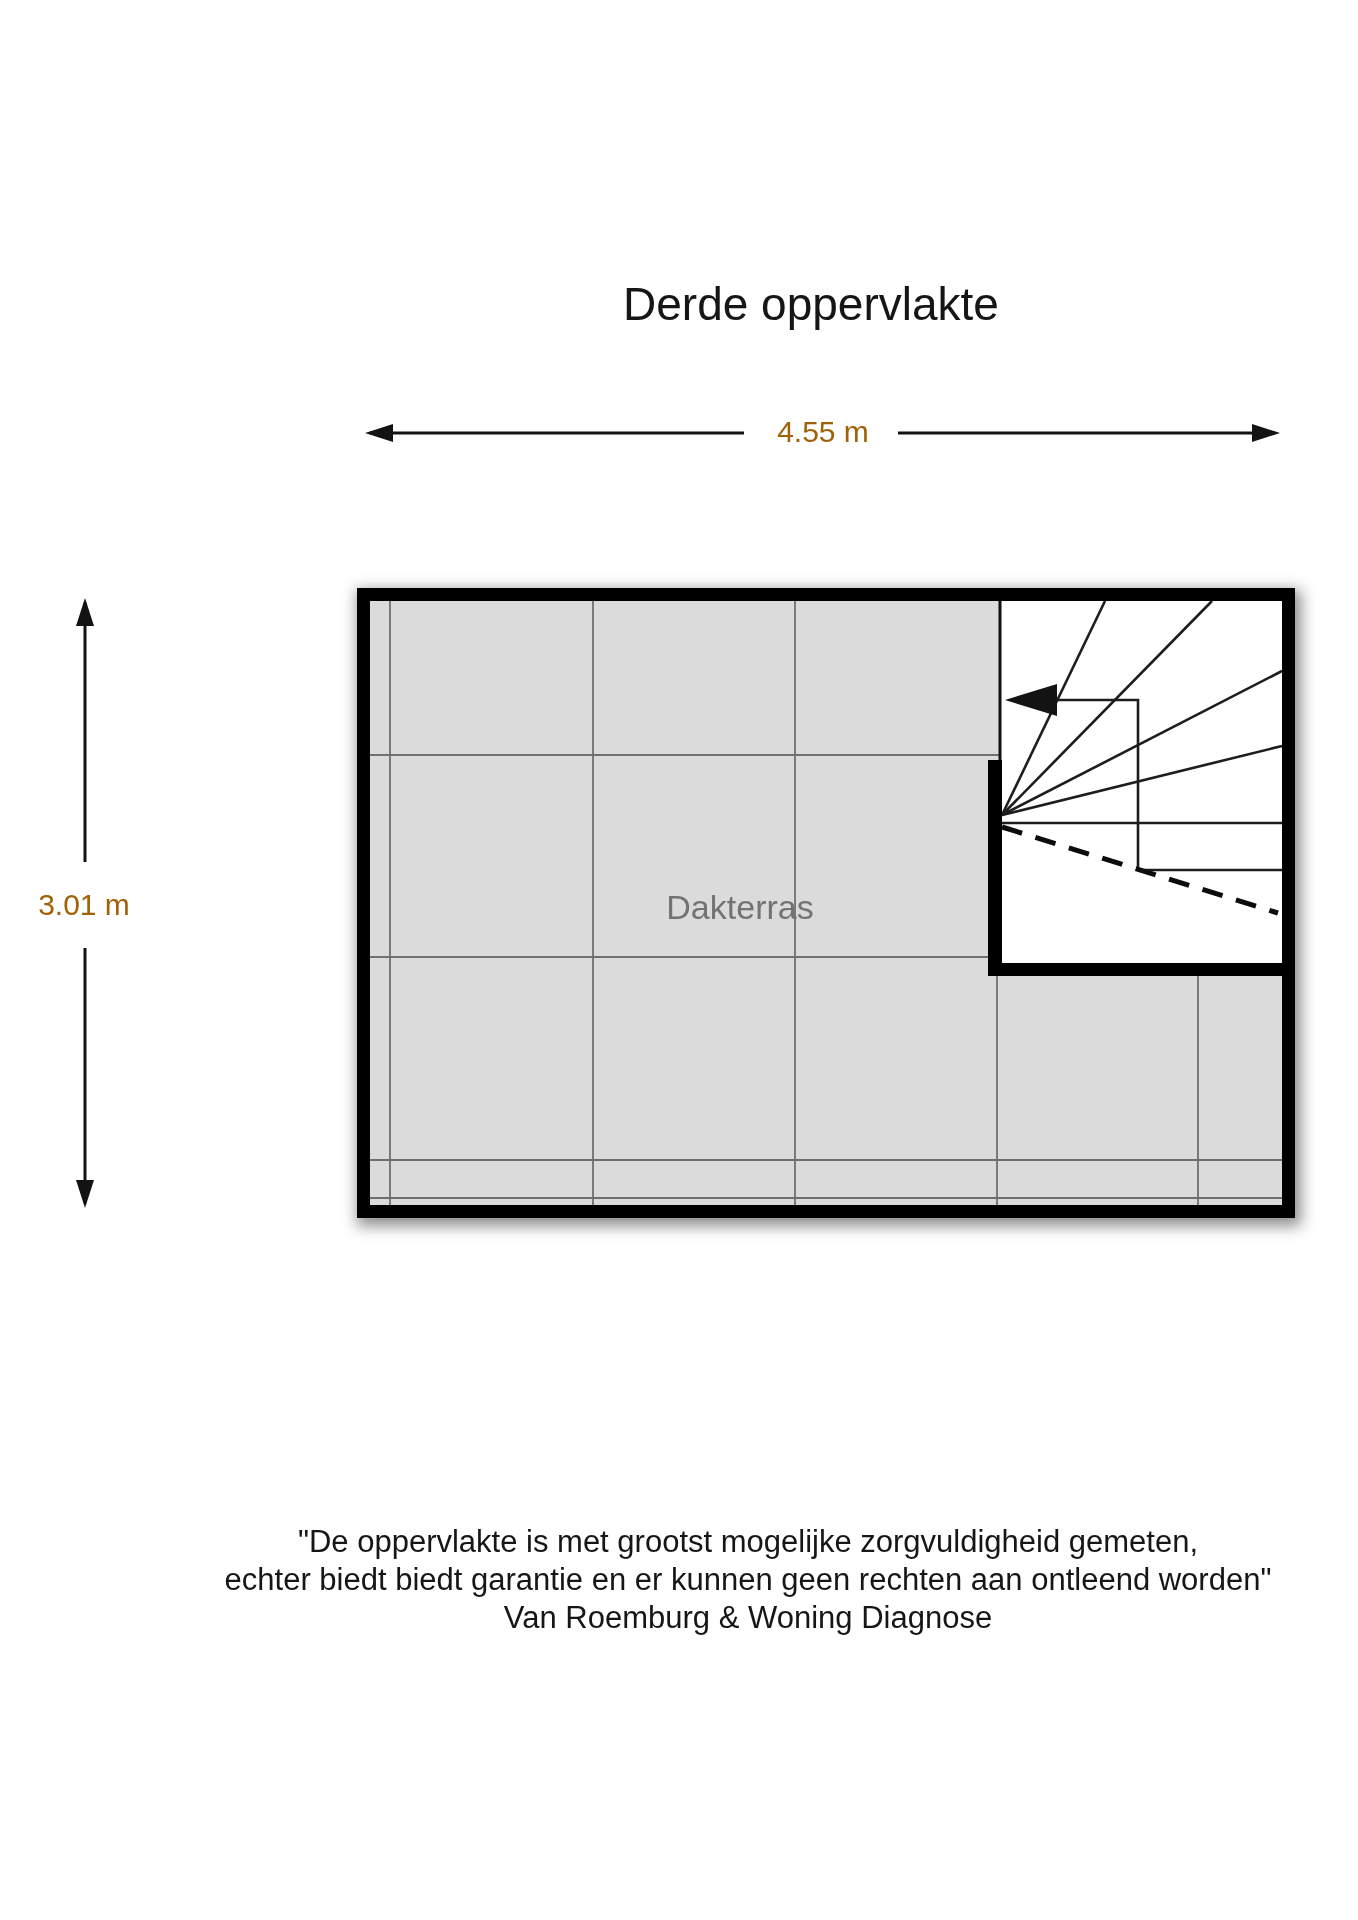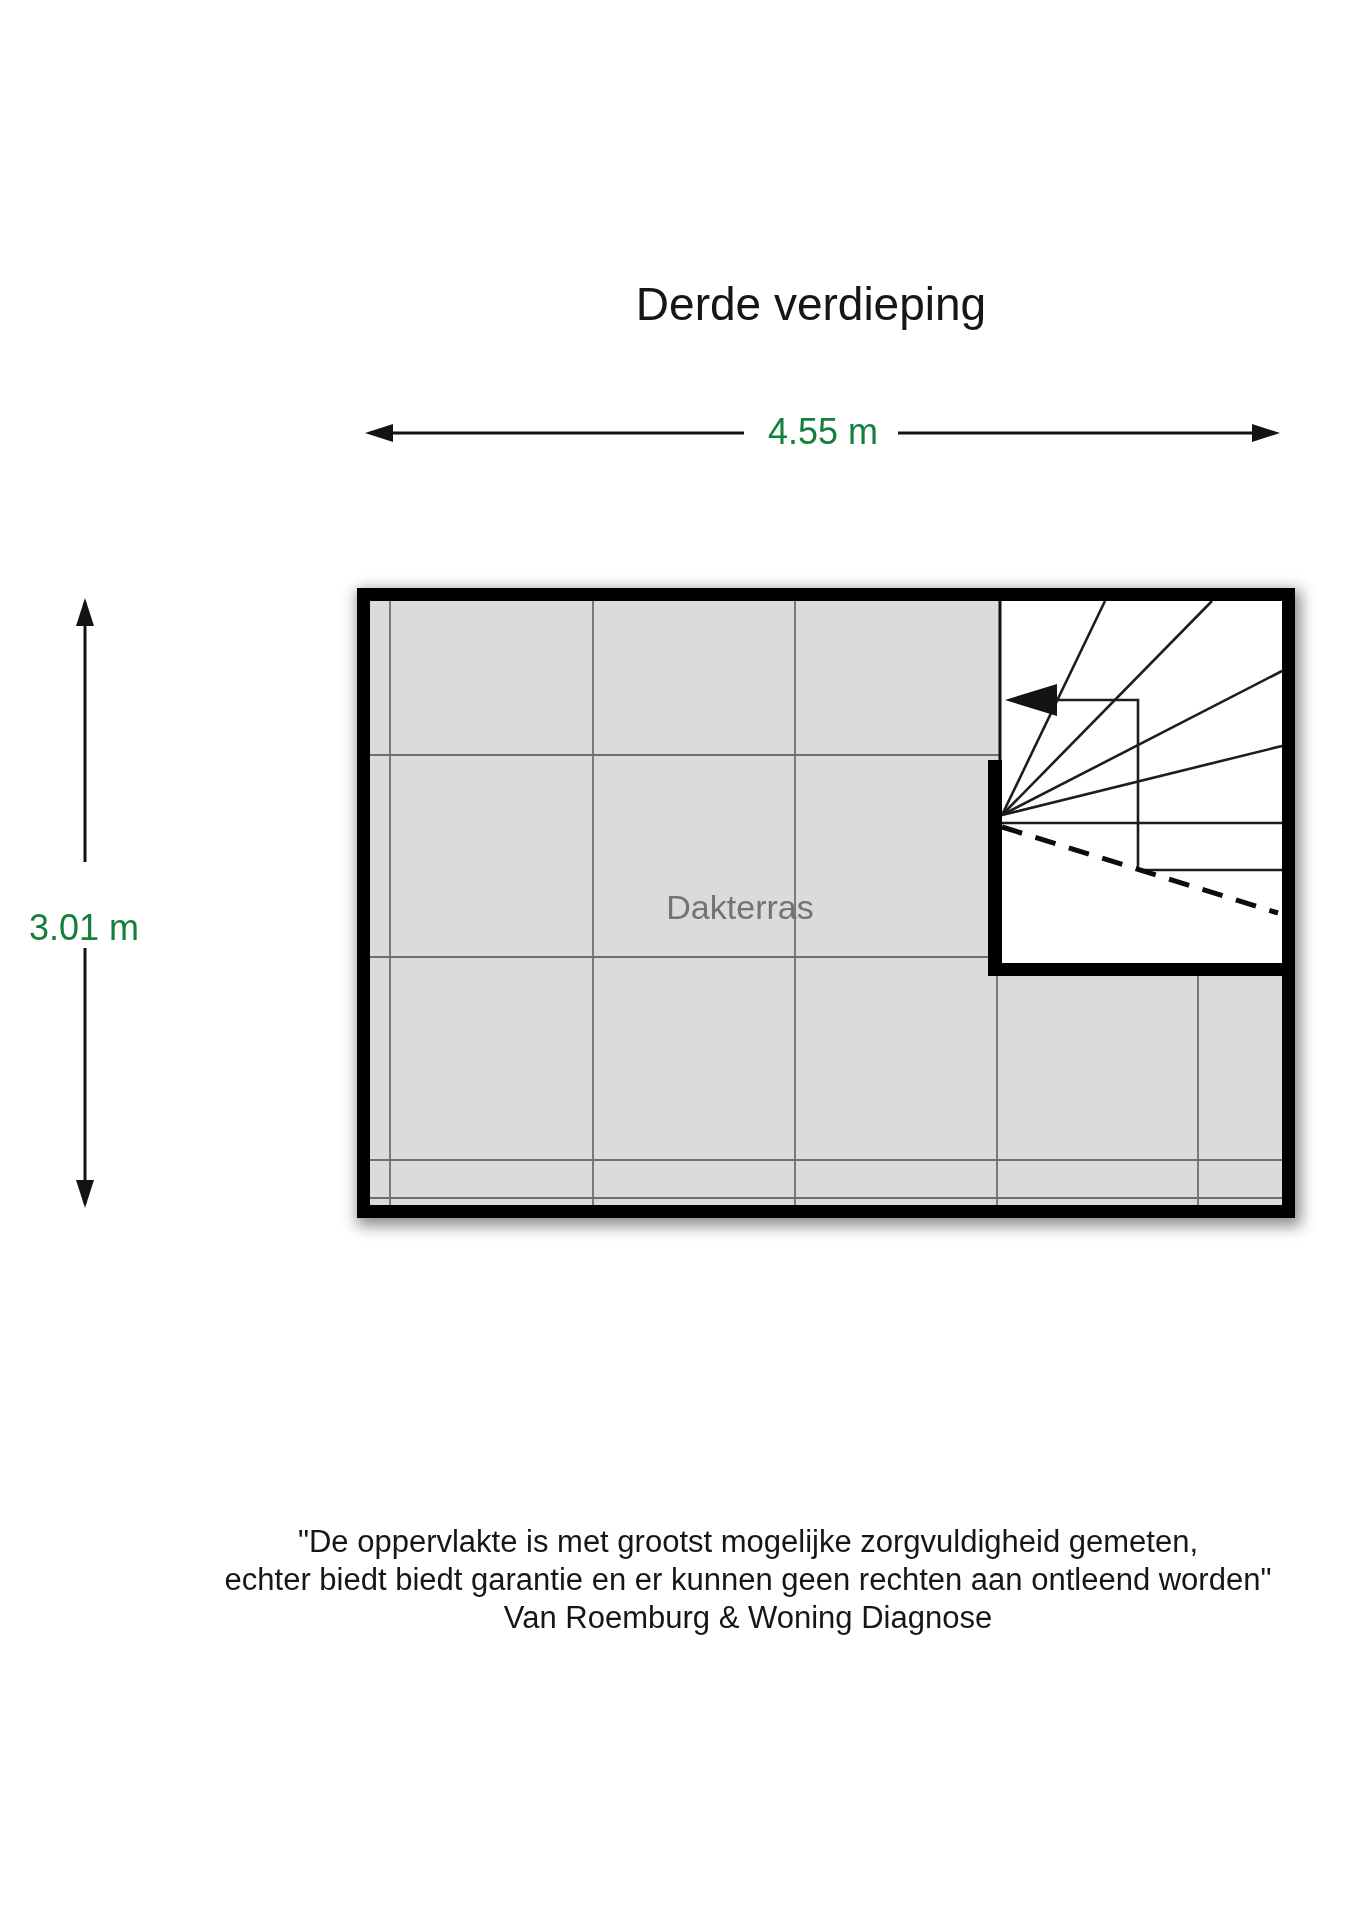--- a/index.html
+++ b/index.html
@@ -12,24 +12,24 @@
     overflow:hidden;
   }
   .abs{position:absolute;}
   .centered{transform:translateX(-50%);white-space:nowrap;}
   .page-title{
     top:277px;left:811px;
     font-size:46px;line-height:54px;
     color:#161616;
   }
   .dim-label{
-    font-size:36px;line-height:44px;color:#15803d;
+    font-size:30px;line-height:44px;color:#a16207;
   }
   .dim-label.width{top:410px;left:823px;}
-  .dim-label.height{top:906px;left:84px;text-align:center;}
+  .dim-label.height{top:883px;left:84px;text-align:center;}
   .room-label{
     top:886px;left:740px;
     font-size:34px;line-height:42px;color:#737373;
   }
   .plan-shadow{
     left:357px;top:588px;width:938px;height:630px;
     background:#ffffff;
     box-shadow:3px 5px 14px 3px rgba(0,0,0,0.45);
   }
   .footer{
@@ -112,21 +112,21 @@
     <g>
       <line class="dim-line" x1="85" y1="603" x2="85" y2="862"></line>
       <line class="dim-line" x1="85" y1="948" x2="85" y2="1203"></line>
       <polygon class="dim-head" points="85,598 76,626 94,626"></polygon>
       <polygon class="dim-head" points="85,1208 76,1180 94,1180"></polygon>
     </g>
 
   </g>
 </svg>
 
-<div class="abs centered page-title">Derde verdieping</div>
+<div class="abs centered page-title">Derde oppervlakte</div>
 
 <div class="abs centered dim-label width">4.55 m</div>
 
 <div class="abs centered dim-label height">3.01 m</div>
 
 <div class="abs centered room-label">Dakterras</div>
 
 <div class="abs centered footer">
   <div>"De oppervlakte is met grootst mogelijke zorgvuldigheid gemeten,</div>
   <div>echter biedt biedt garantie en er kunnen geen rechten aan ontleend worden"</div>

